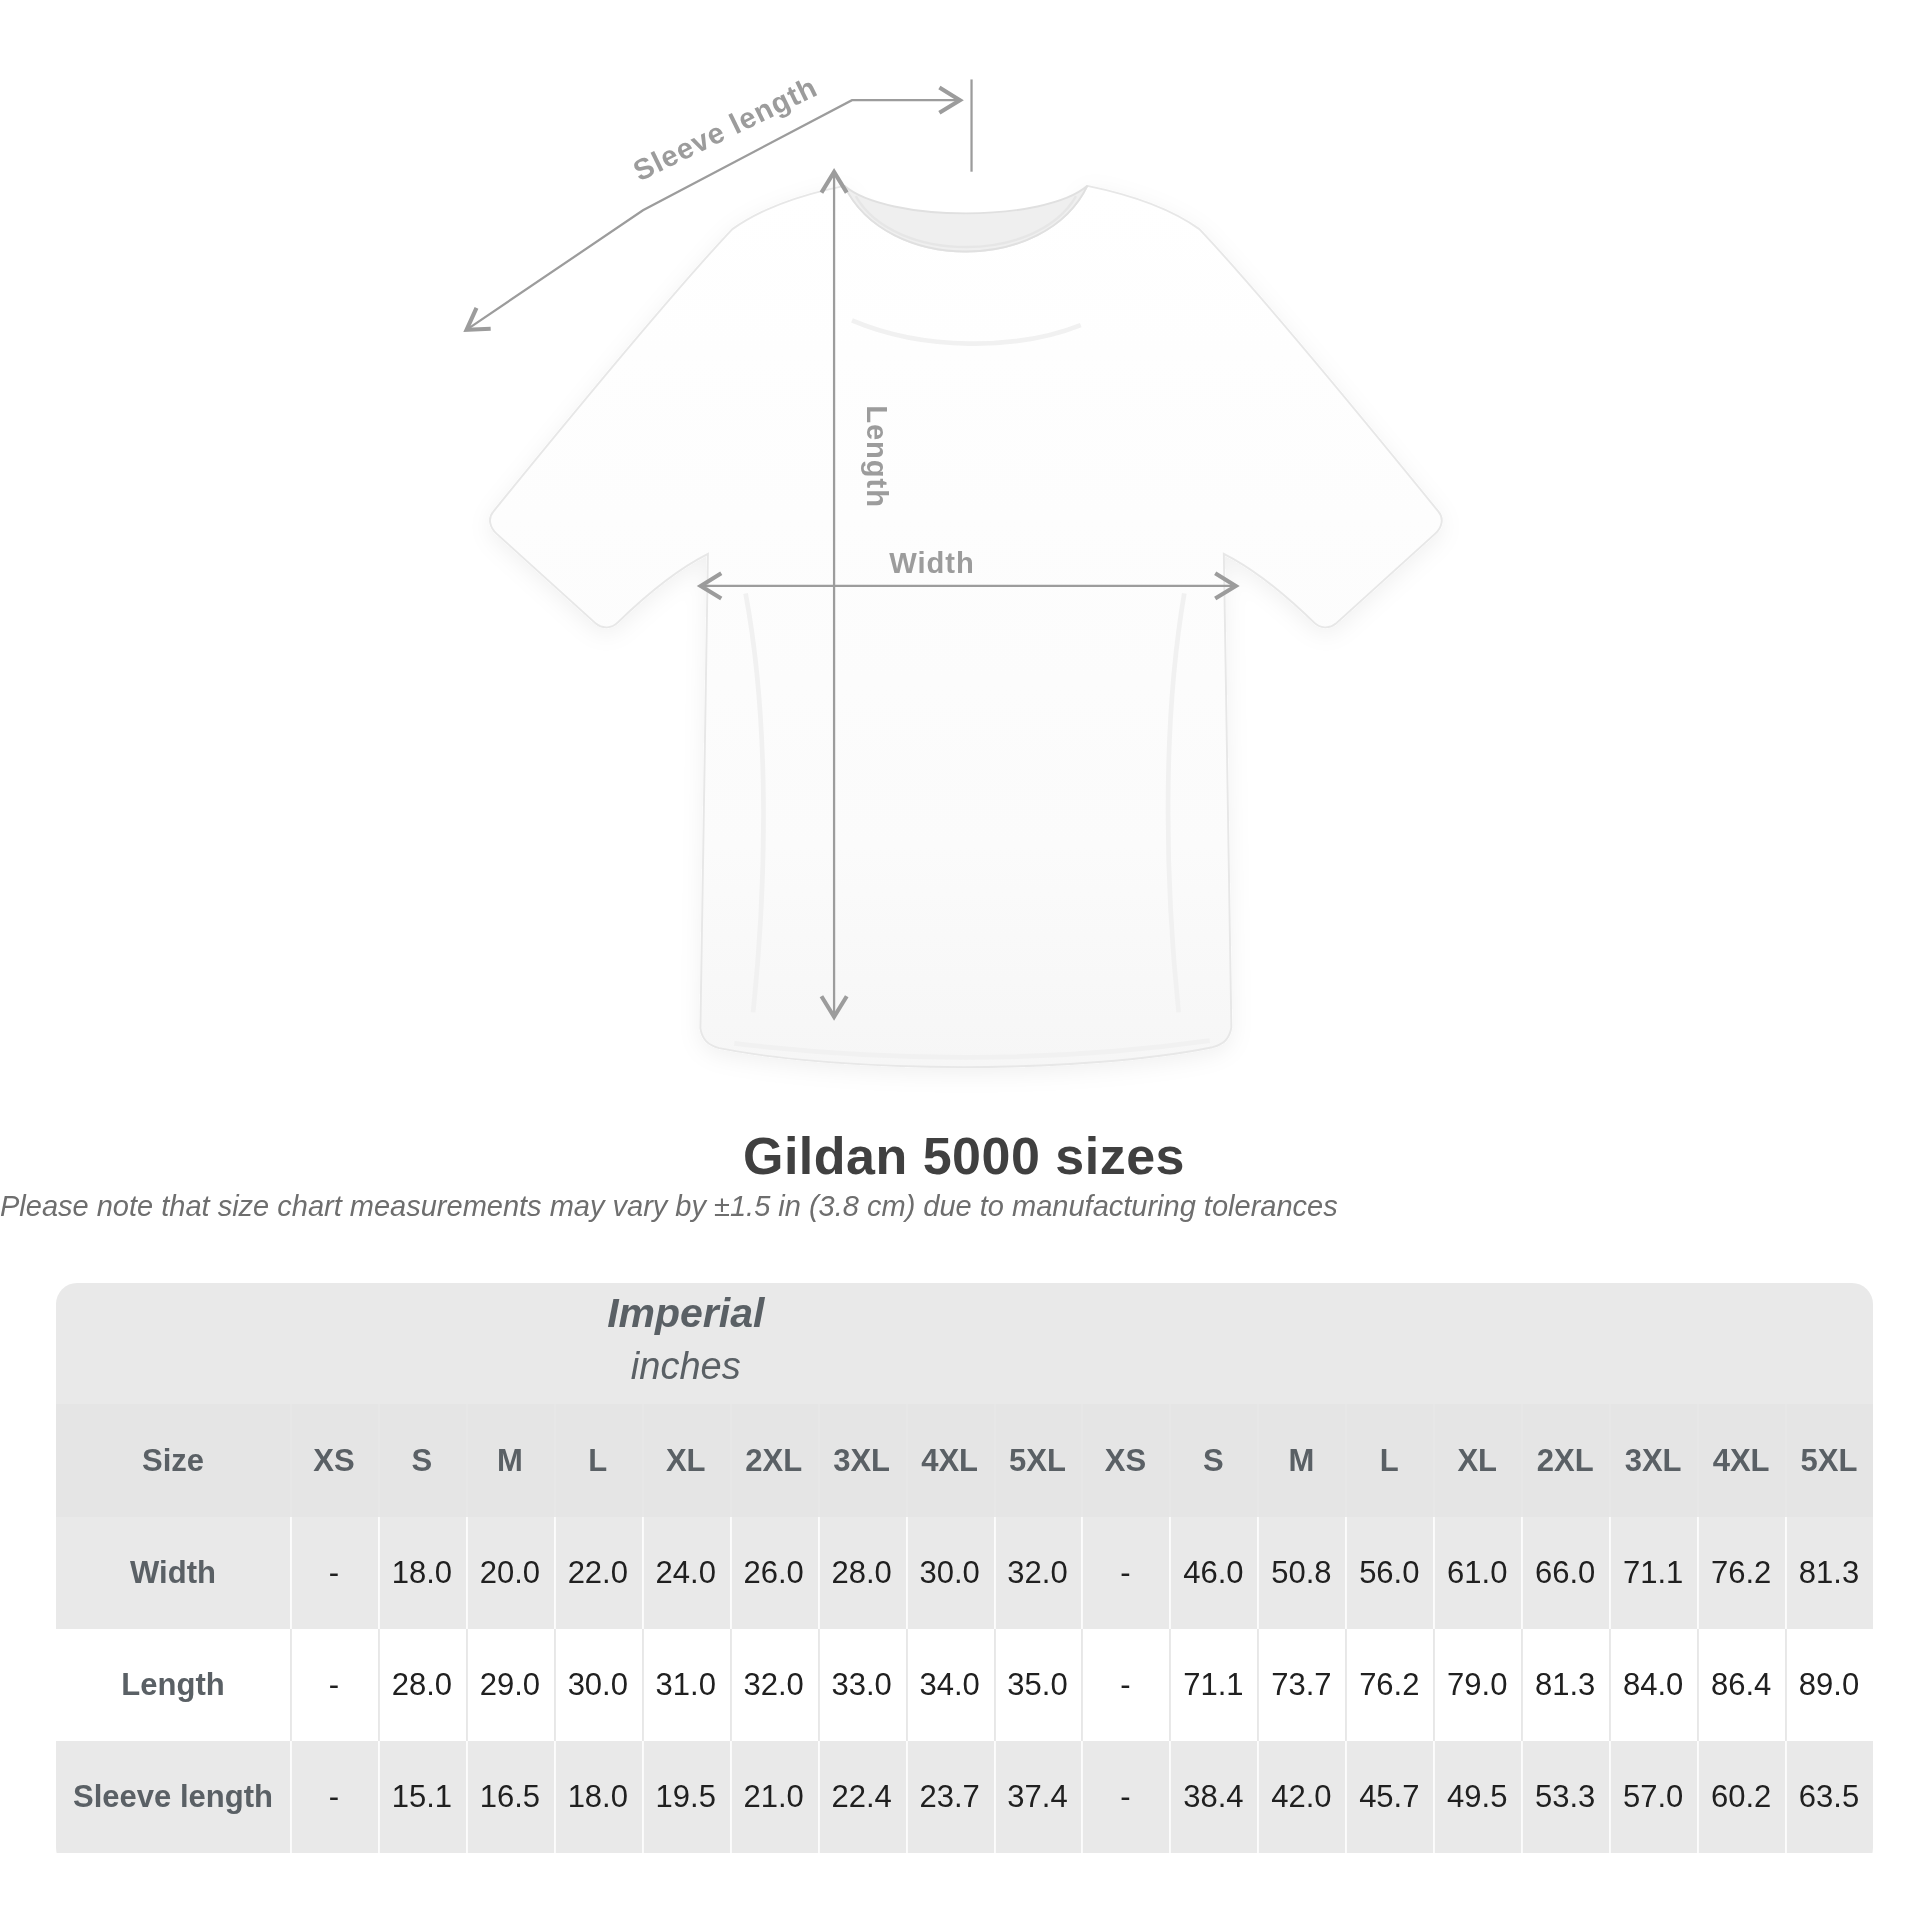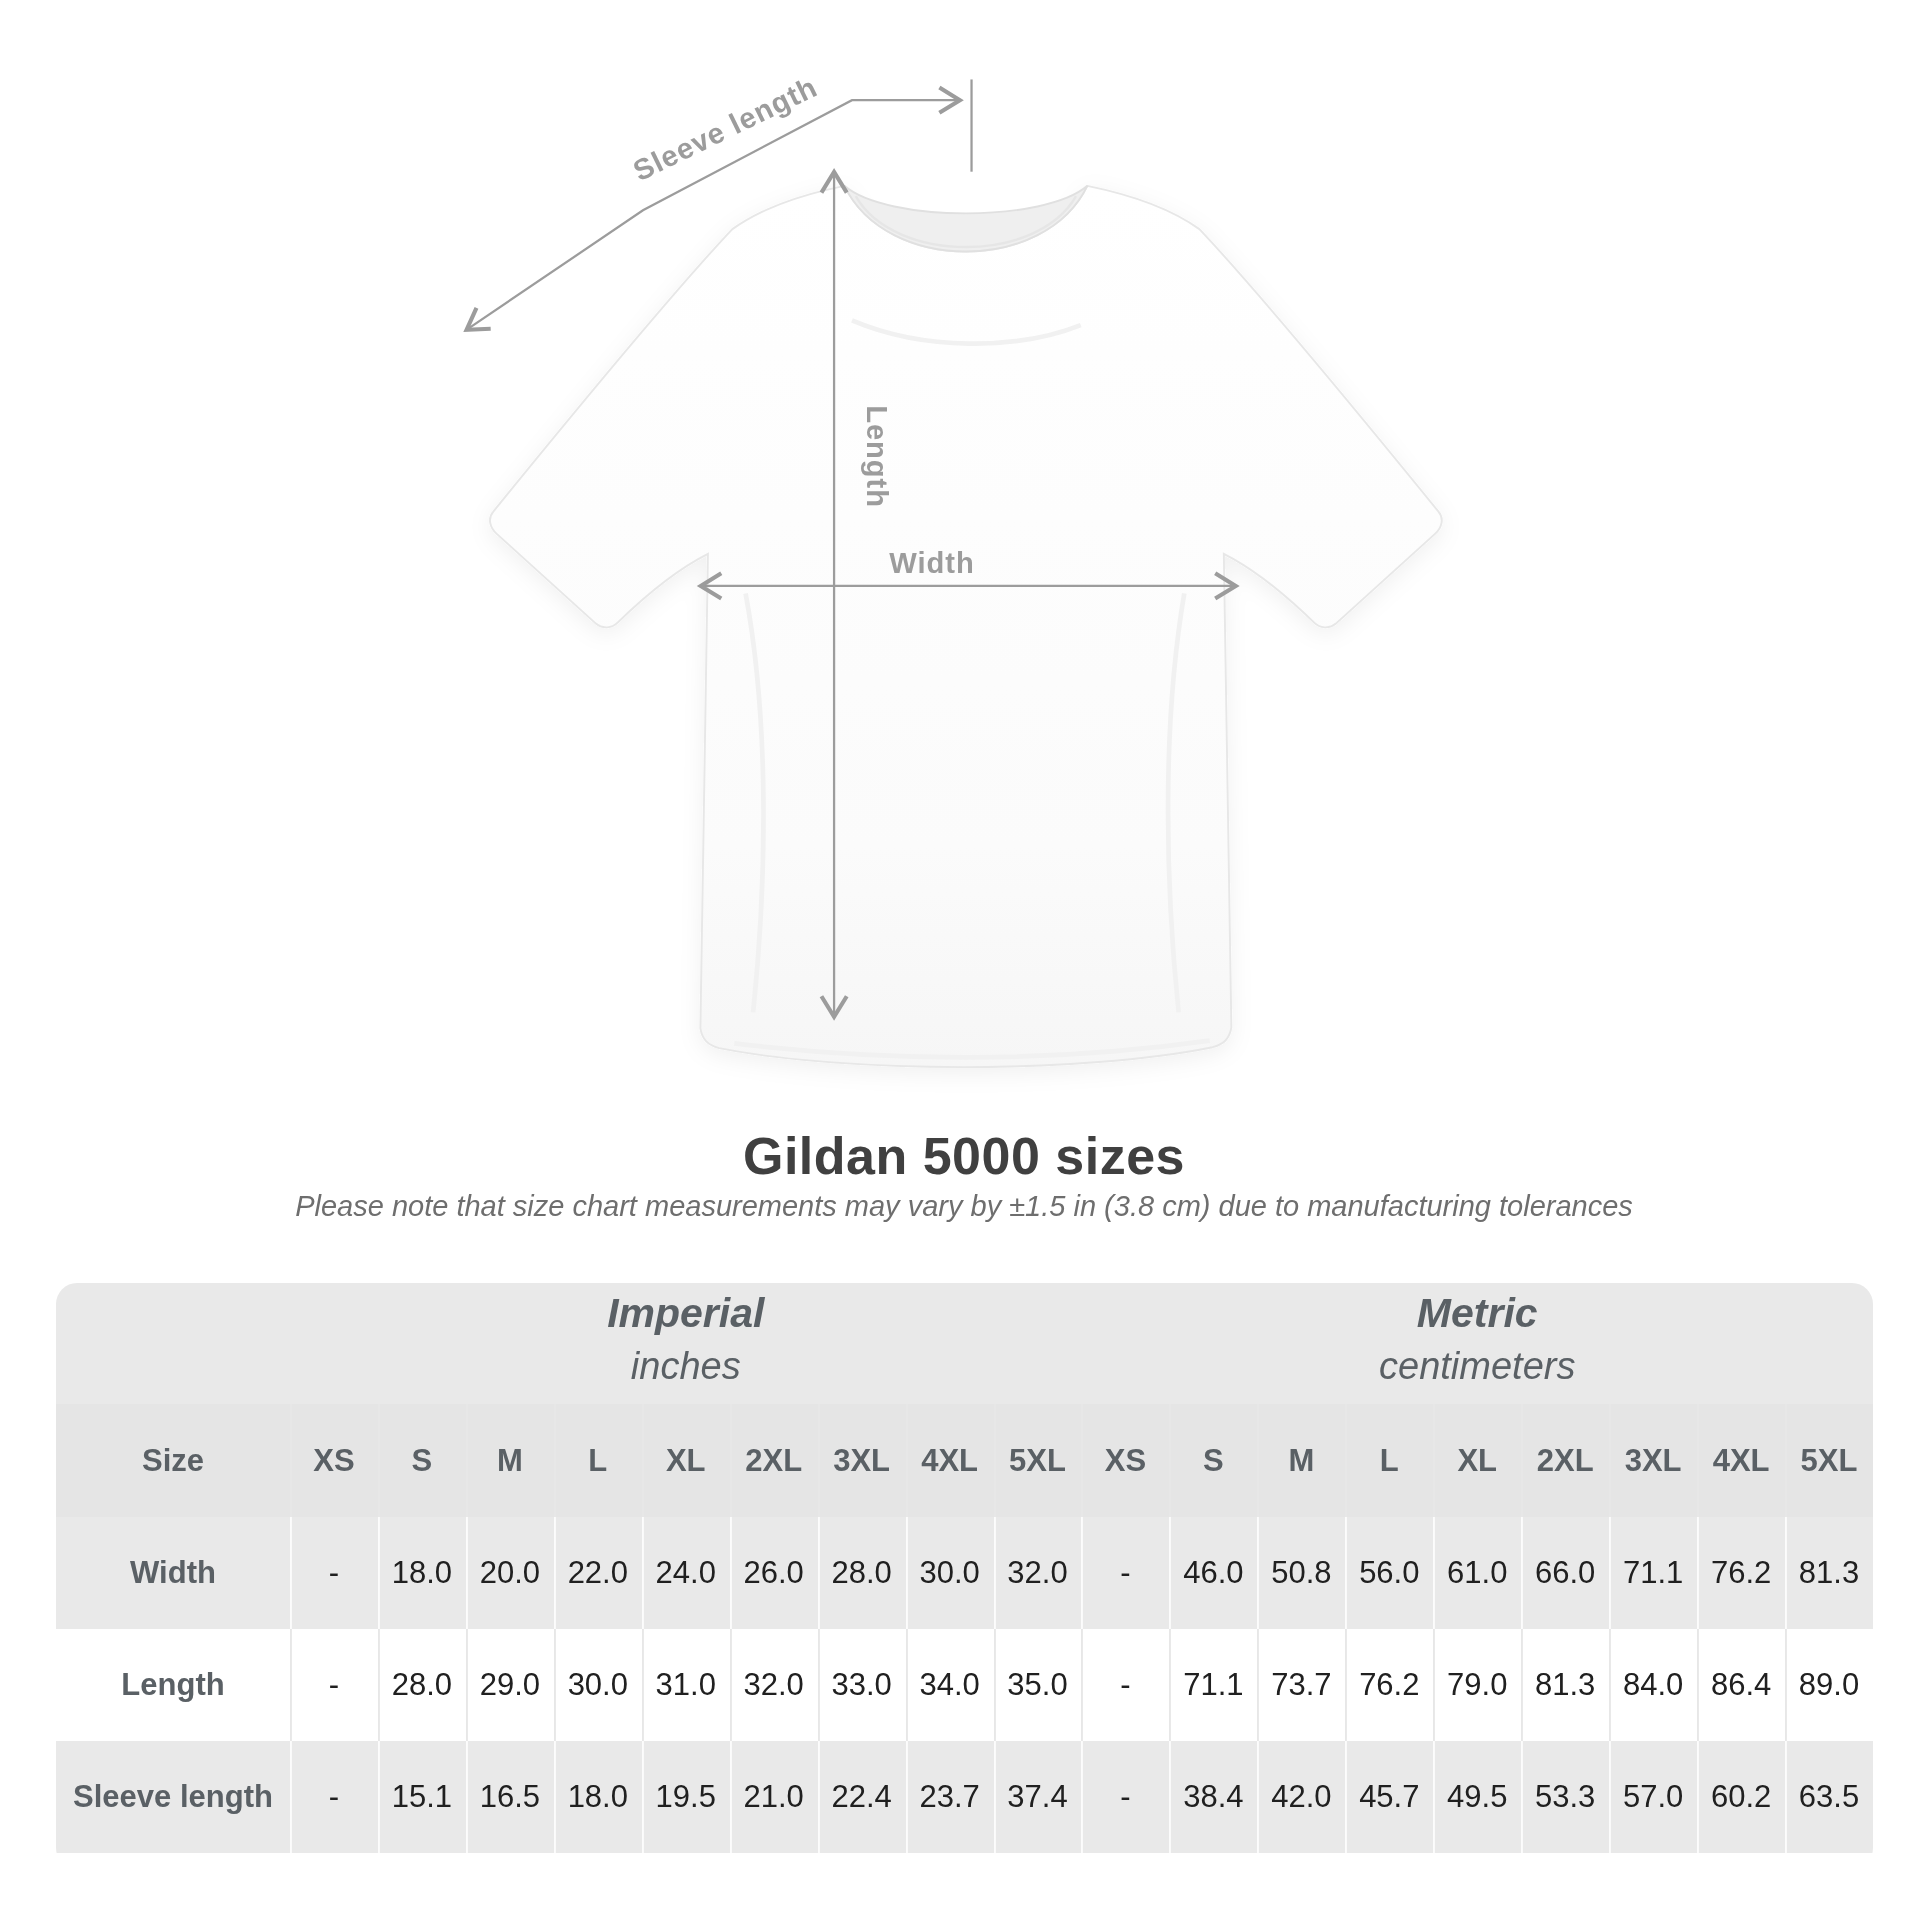--- a/index.html
+++ b/index.html
@@ -16,21 +16,21 @@
   .ann-text { fill:#9c9c9c; font-weight:bold; font-size:31px; letter-spacing:1px; }
 
   
   .title {
     position:absolute; top:1126px; left:0; width:100%;
     text-align:center; font-size:52px; font-weight:bold; color:#404040;
     letter-spacing:0.5px;
   }
   .note {
     position:absolute; top:1190px; left:0; width:100%;
-    text-align:center; font-size:29px; font-style:italic; color:#6e6e6e;
+    font-size:29px; font-style:italic; color:#6e6e6e;
   }
 
   
   .size-table {
     position:absolute; left:56px; top:1283px; width:1817px; height:586px;
     border-radius:21px; overflow:hidden; background:#ffffff;
   }
   .grid-row { display:grid; grid-template-columns:234px repeat(18,1fr); }
 
   .band { height:121px; background:#e9e9e9; }
@@ -128,24 +128,20 @@
   <div class="note">Please note that size chart measurements may vary by ±1.5 in (3.8 cm) due to manufacturing tolerances</div>
 
   <div class="size-table">
 
     <div class="grid-row band">
       <div class="corner"></div>
       <div class="group group-imperial">
         <div class="g-label">Imperial</div>
         <div class="g-unit">inches</div>
       </div>
-      <div class="group group-metric">
-        <div class="g-label">Metric</div>
-        <div class="g-unit">centimeters</div>
-      </div>
     </div>
 
     <div class="grid-row size-row" id="size-row">
       <div class="cell label">Size</div>
 
     <div class="cell head">XS</div>
         <div class="cell head">S</div>
         <div class="cell head">M</div>
         <div class="cell head">L</div>
         <div class="cell head">XL</div>

